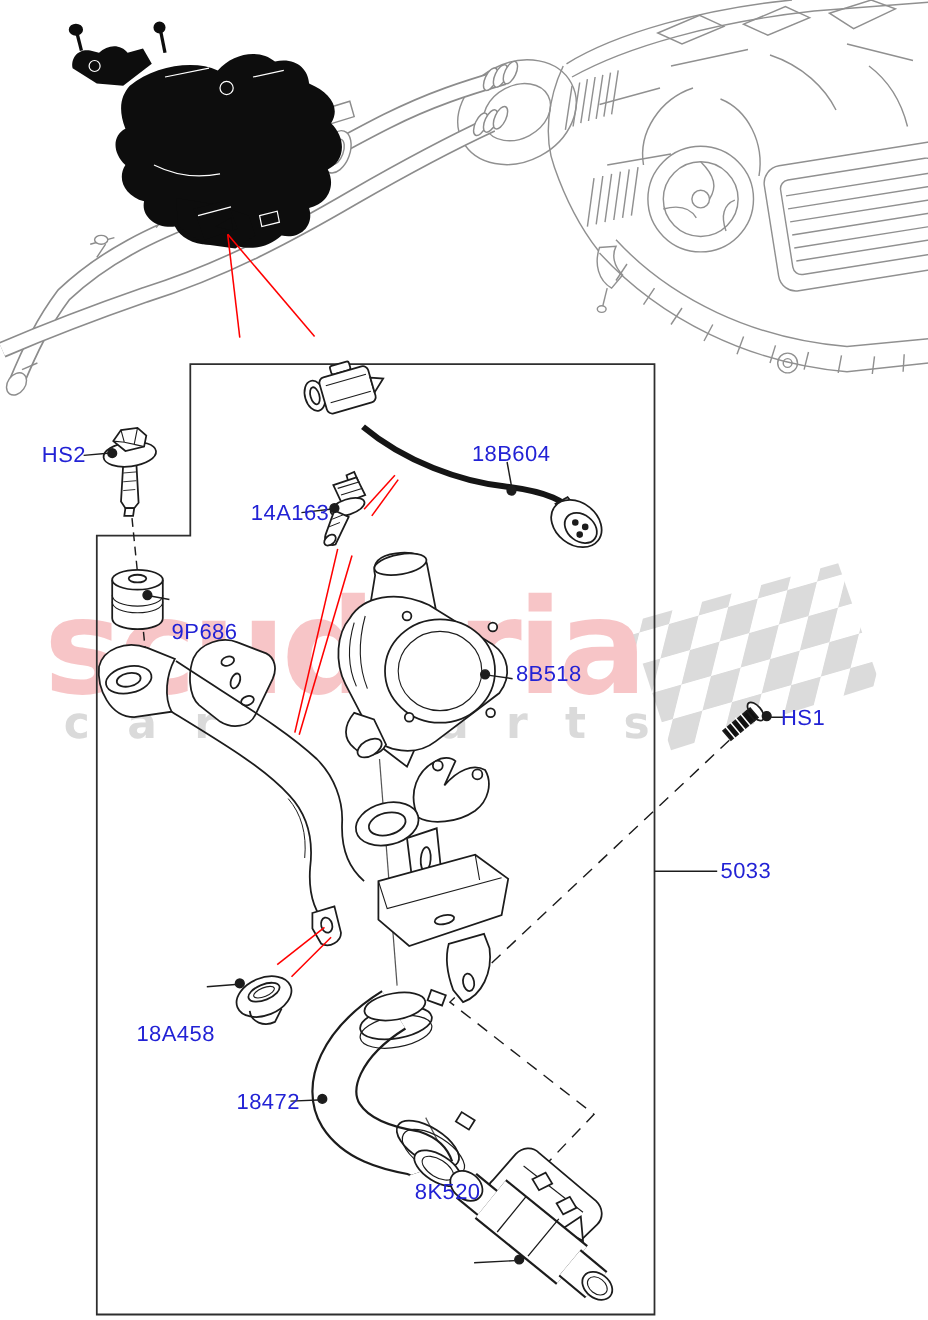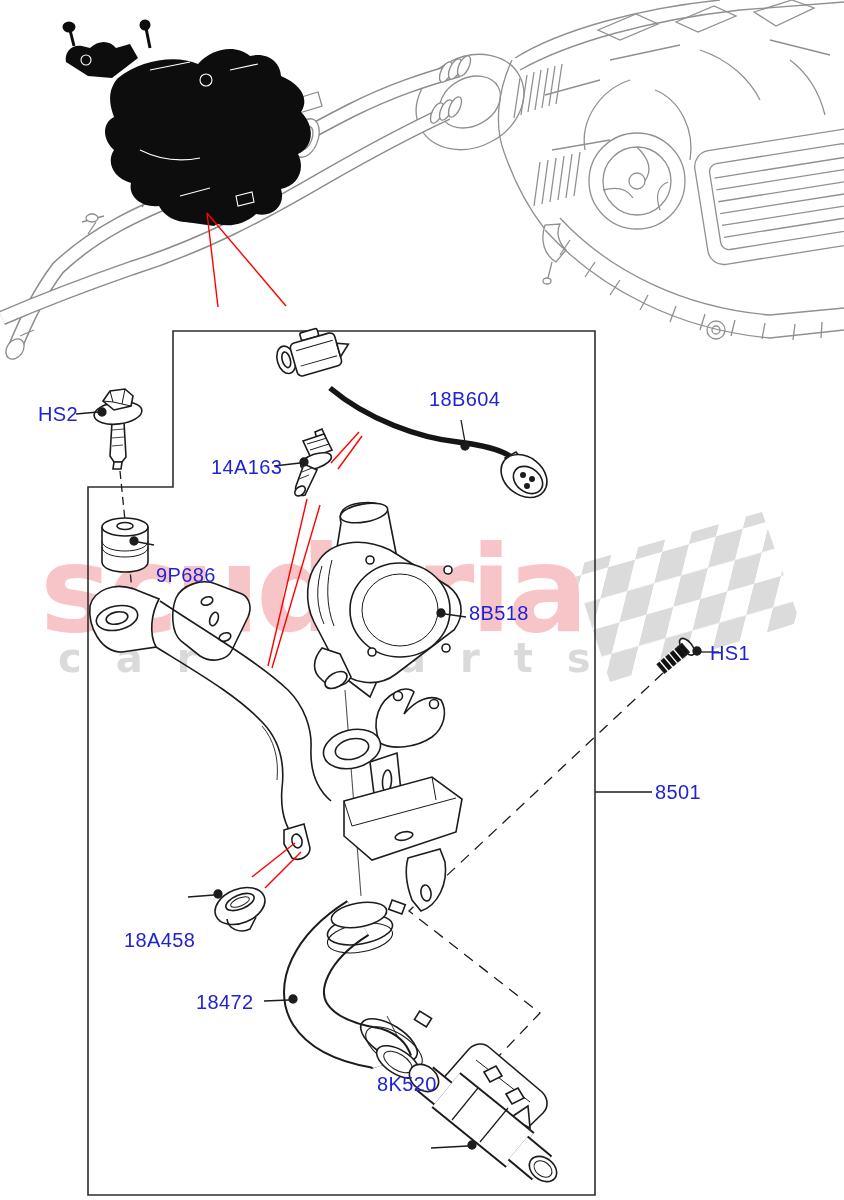--- a/index.html
+++ b/index.html
@@ -326,22 +326,22 @@
       <path d="M264,1001 L289,1000" fill="none"></path>
         <circle cx="293" cy="999" r="4"></circle>
       <path d="M431,1148 L468,1146" fill="none"></path>
         <circle cx="472" cy="1145" r="4"></circle>
     </g>
   </svg>
 
   <div class="labels">
     <div class="plabel" style="left:38px;top:403px">HS2</div>
     <div class="plabel" style="left:156px;top:564px">9P686</div>
-    <div class="plabel" style="left:211px;top:456px">14A163</div>
-    <div class="plabel" style="left:429px;top:388px">18B604</div>
+    <div class="plabel" style="left:228px;top:456px">14A163</div>
+    <div class="plabel" style="left:429px;top:402px">18B604</div>
     <div class="plabel" style="left:469px;top:602px">8B518</div>
     <div class="plabel" style="left:710px;top:642px">HS1</div>
-    <div class="plabel" style="left:655px;top:781px">8501</div>
+    <div class="plabel" style="left:655px;top:781px">5033</div>
     <div class="plabel" style="left:124px;top:929px">18A458</div>
-    <div class="plabel" style="left:196px;top:991px">18472</div>
+    <div class="plabel" style="left:215px;top:991px">18472</div>
     <div class="plabel" style="left:377px;top:1073px">8K520</div>
   </div>
 </div>
 
 </body></html>

